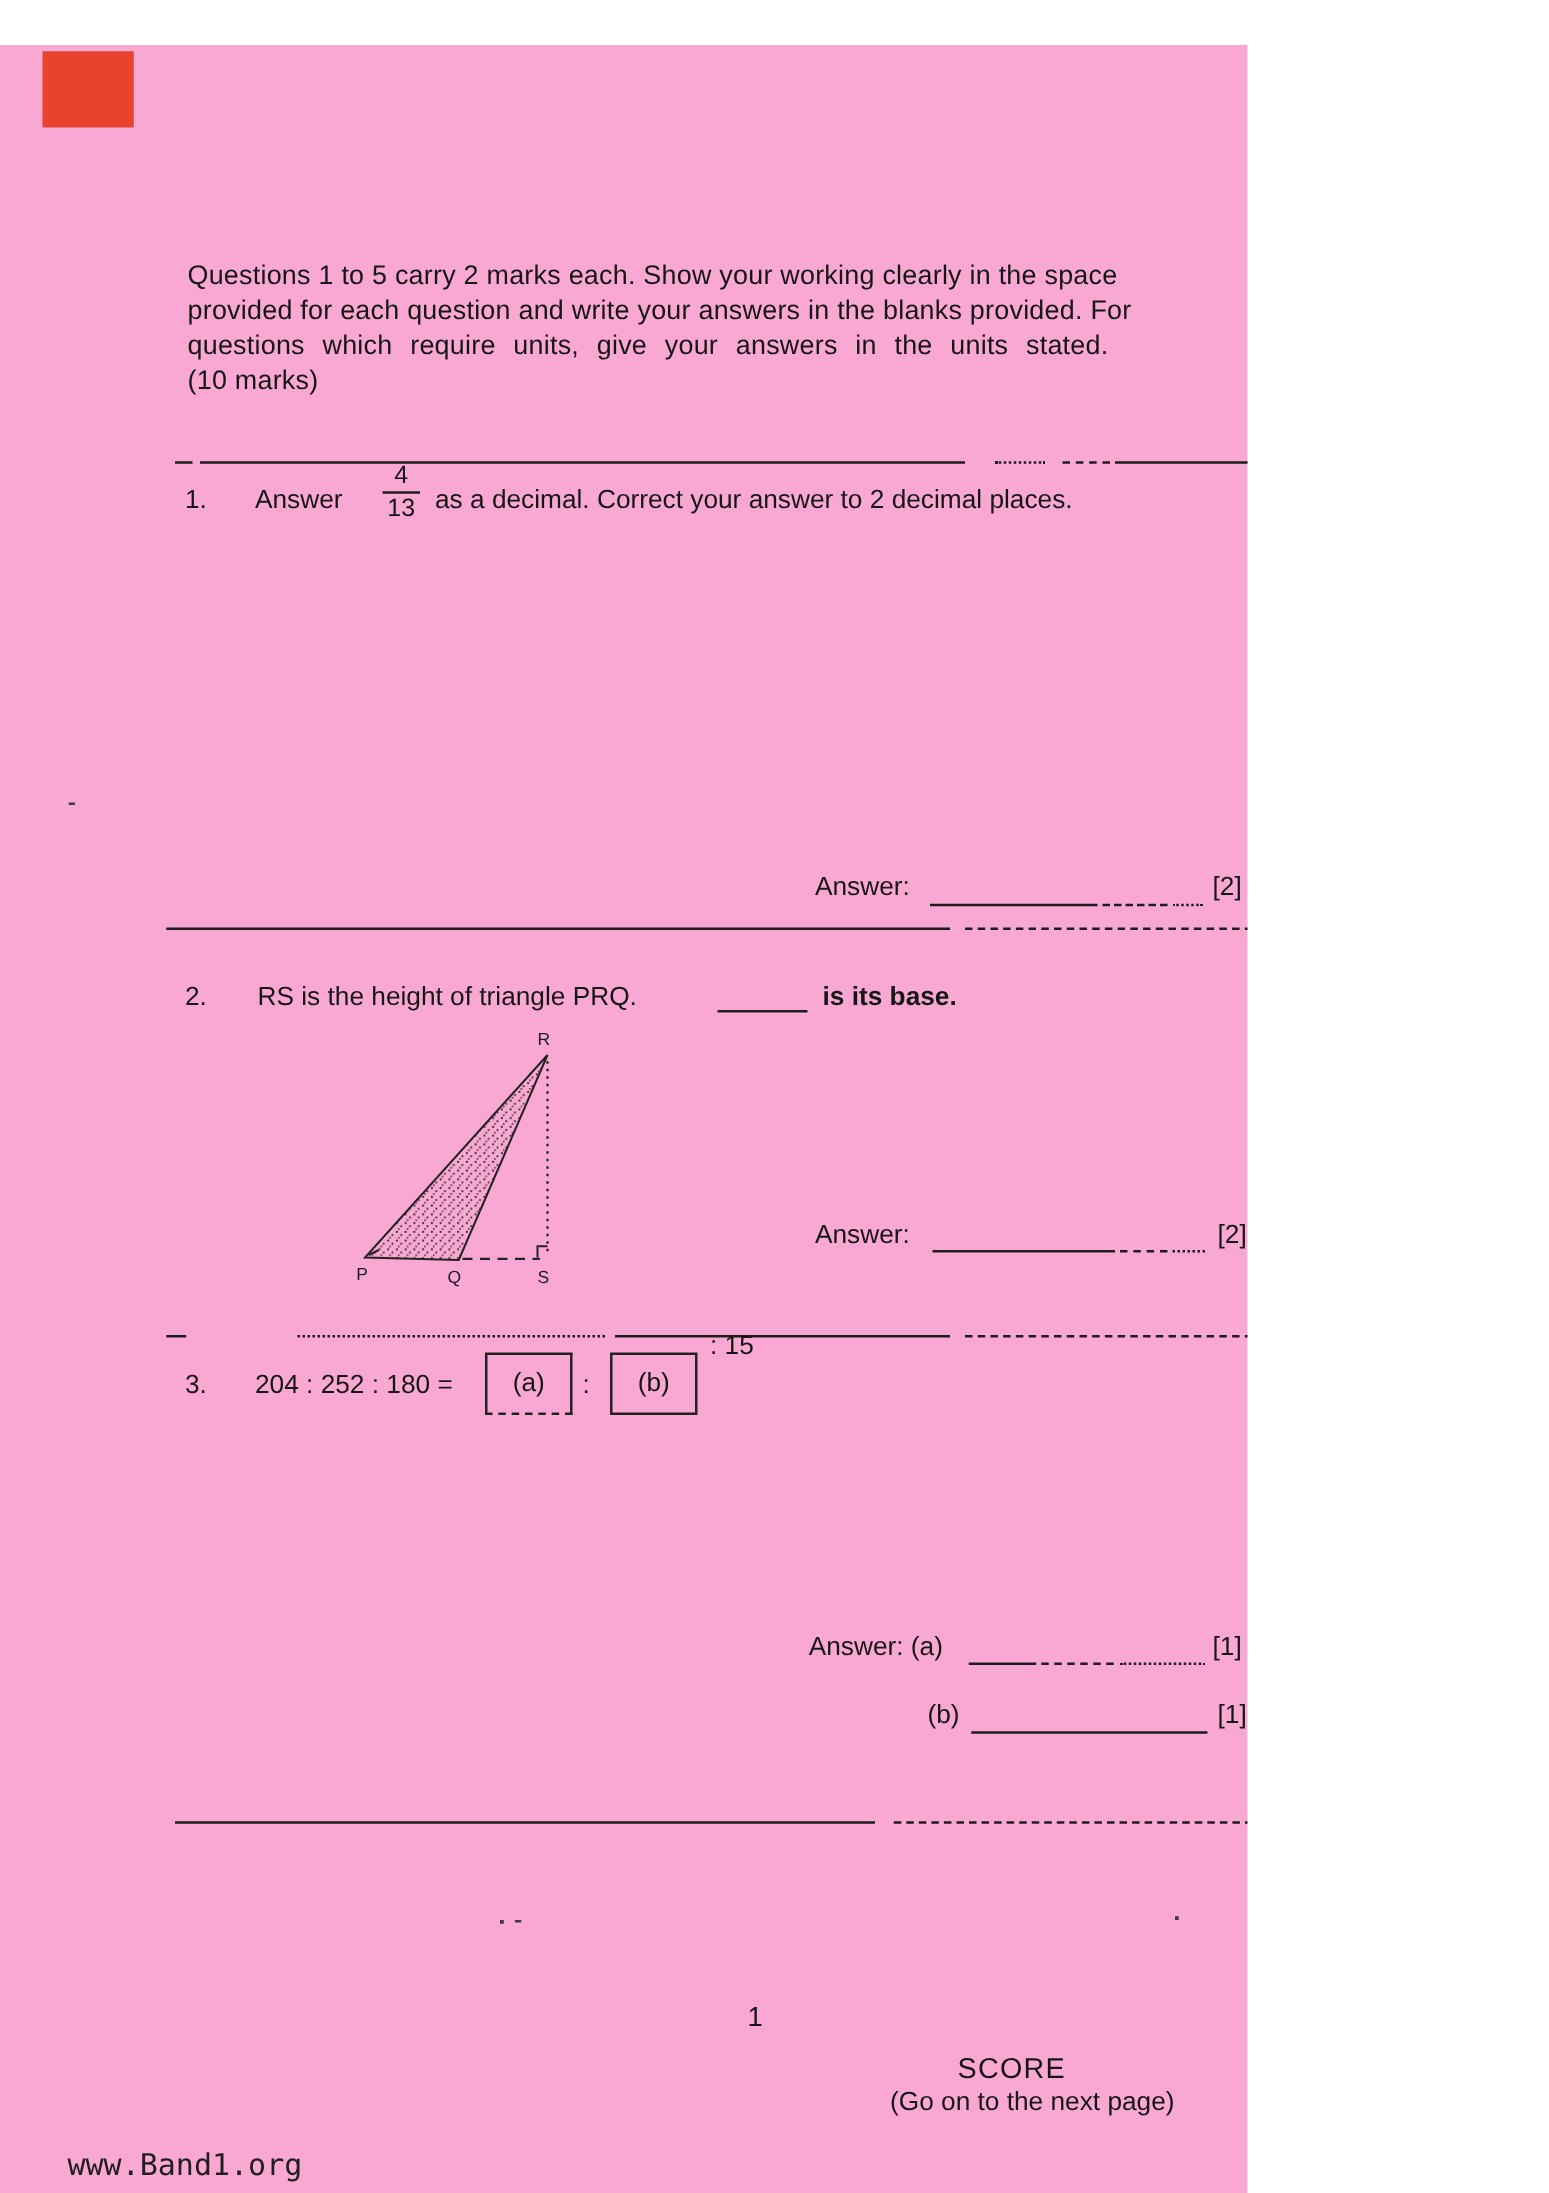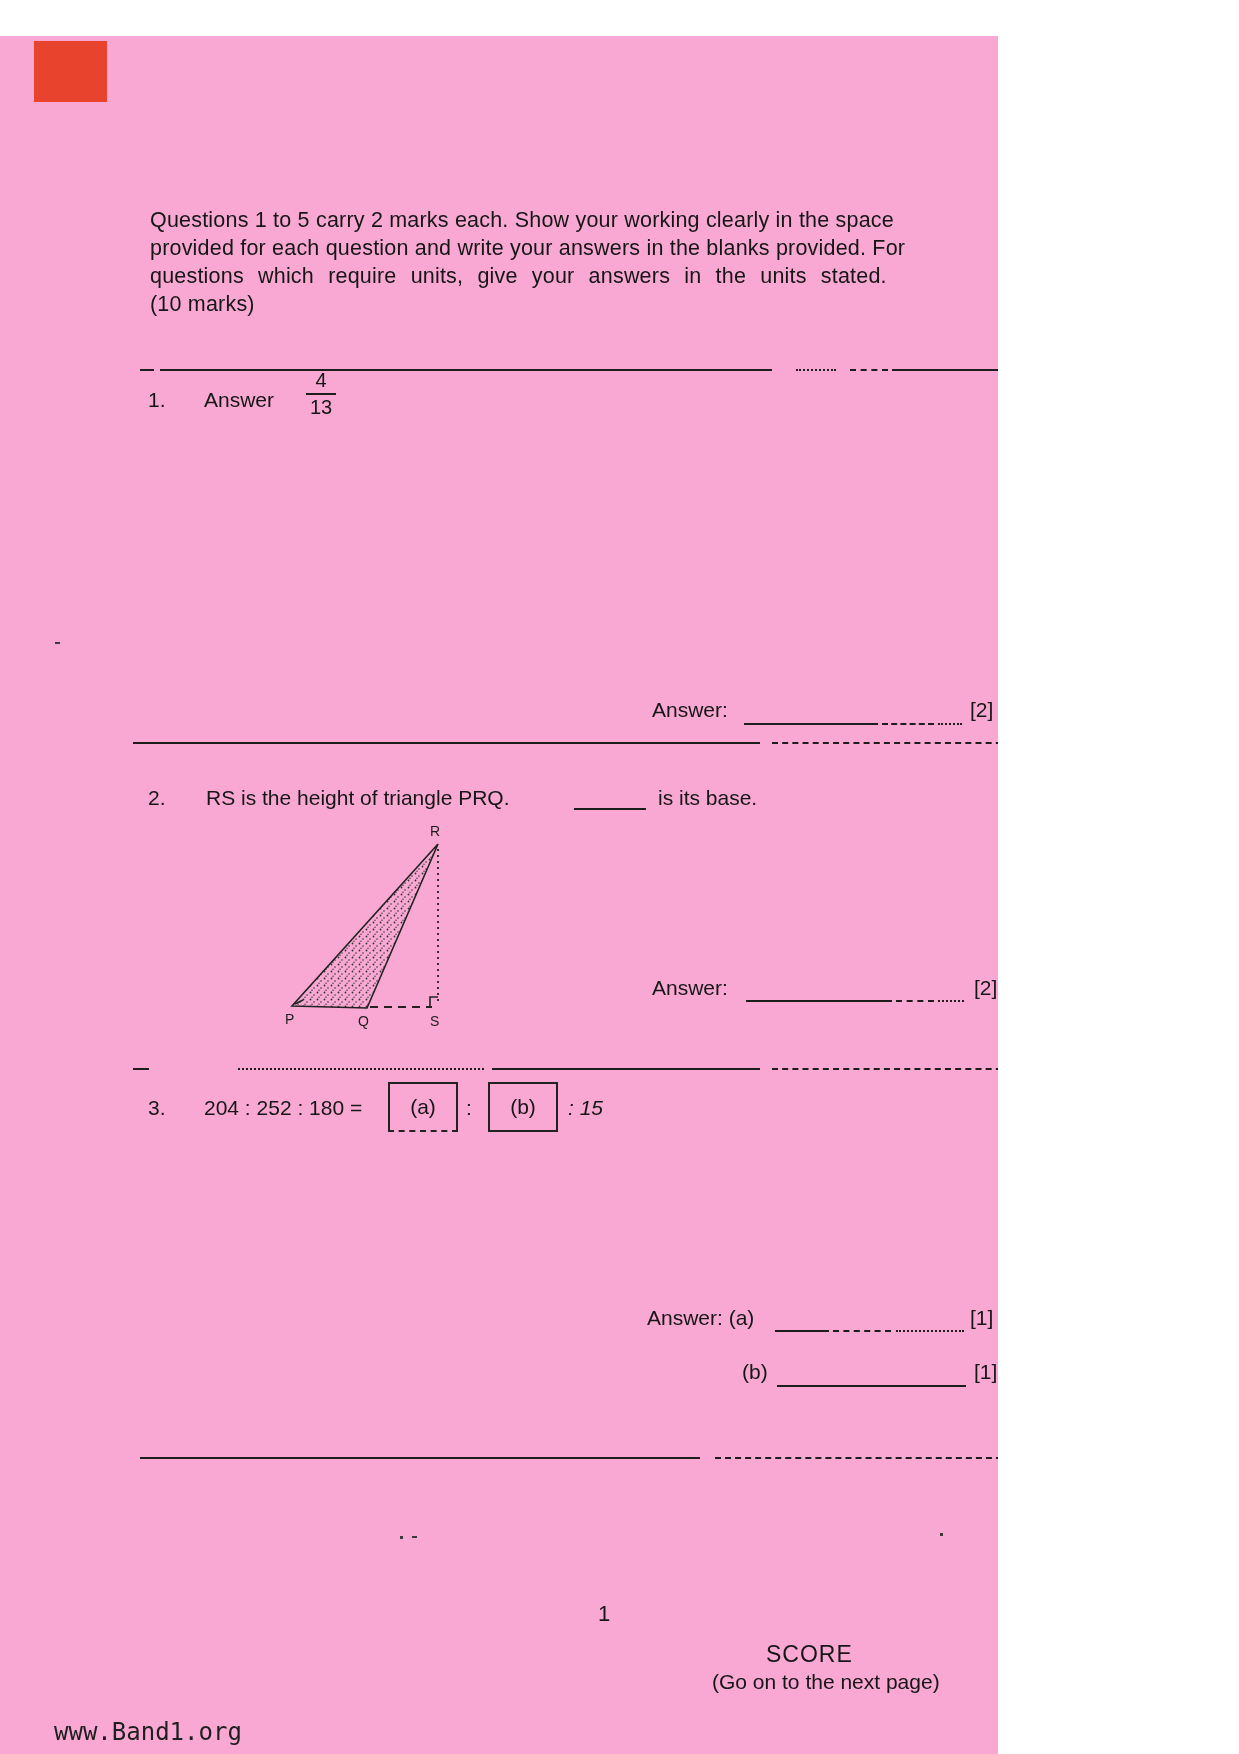--- a/index.html
+++ b/index.html
@@ -57,34 +57,35 @@
   <div class="vsego" style="left:1010px; top:1292px; height:136px;"></div>
 
 
   <div class="t" style="left:148px; top:352px;">1.</div>
   <div class="t" style="left:204px; top:352px;">Answer</div>
   <span class="frac">
     <span>4</span>
     <span class="fbar"></span>
     <span>13</span>
   </span>
+  <div class="t" style="left:348px; top:352px;">as a decimal. Correct your answer to 2 decimal places.</div>
 
   <div class="t" style="left:652px; top:662px;">Answer:</div>
   <div class="ul" style="left:744px; top:687px; width:134px;"></div>
   <div class="uld" style="left:882px; top:687px; width:52px;"></div>
   <div class="ulo" style="left:938px; top:687px; width:24px;"></div>
   <div class="t" style="left:970px; top:662px;">[2]</div>
 
   <div class="seg" style="left:133px; top:706px; width:627px;"></div>
   <div class="segd" style="left:772px; top:706px; width:240px;"></div>
 
   <div class="t" style="left:148px; top:750px;">2.</div>
   <div class="t" style="left:206px; top:750px;">RS is the height of triangle PRQ.</div>
   <div class="ul" style="left:574px; top:772px; width:72px;"></div>
-  <div class="t" style="left:658px; top:750px;">is its base.</div>
+  <div class="t" style="left:658px; top:750px;font-weight:bold;">is its base.</div>
 
   <svg style="position:absolute; left:260px; top:780px;" width="240" height="220" viewBox="0 0 240 220">
     <defs>
       <pattern id="stip" width="7" height="7" patternUnits="userSpaceOnUse">
         <circle cx="1.5" cy="1.5" r="0.9" fill="#333"></circle>
         <circle cx="5" cy="4" r="0.8" fill="#333"></circle>
         <circle cx="3" cy="6.2" r="0.7" fill="#333"></circle>
       </pattern>
     </defs>
     <polygon points="32,190 107,192 178,28" fill="url(#stip)" stroke="#222" stroke-width="1.6"></polygon>
@@ -107,21 +108,21 @@
   <div class="seg" style="left:133px; top:1032px; width:16px;"></div>
   <div class="sego" style="left:238px; top:1032px; width:246px;"></div>
   <div class="seg" style="left:492px; top:1032px; width:268px;"></div>
   <div class="segd" style="left:772px; top:1032px; width:240px;"></div>
 
   <div class="t" style="left:148px; top:1060px;">3.</div>
   <div class="t" style="left:204px; top:1060px;">204 : 252 : 180 =</div>
   <div class="qbox a" style="left:388px; top:1046px;">(a)</div>
   <div class="t" style="left:466px; top:1060px;">:</div>
   <div class="qbox" style="left:488px; top:1046px;">(b)</div>
-  <div class="t" style="left:568px; top:1060px;font-style:italic;">: 15</div>
+  <div class="t" style="left:568px; top:1029px;">: 15</div>
 
   <div class="t" style="left:647px; top:1270px;">Answer: (a)</div>
   <div class="ul" style="left:775px; top:1294px; width:54px;"></div>
   <div class="uld" style="left:833px; top:1294px; width:58px;"></div>
   <div class="ulo" style="left:896px; top:1294px; width:68px;"></div>
   <div class="t" style="left:970px; top:1270px;">[1]</div>
 
   <div class="t" style="left:742px; top:1324px;">(b)</div>
   <div class="ul" style="left:777px; top:1349px; width:189px;"></div>
   <div class="t" style="left:974px; top:1324px;">[1]</div>

